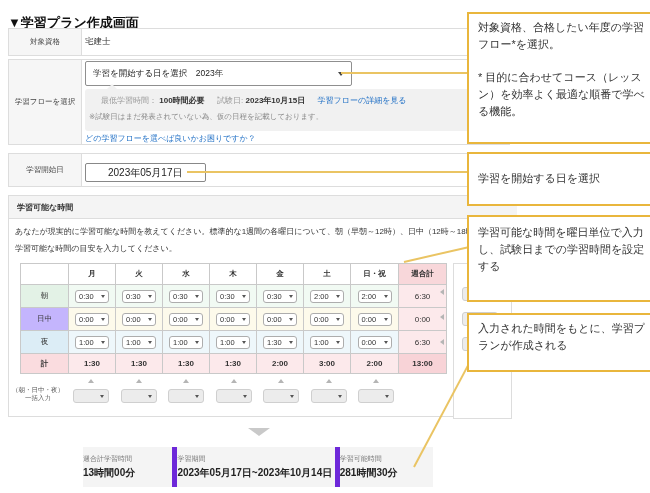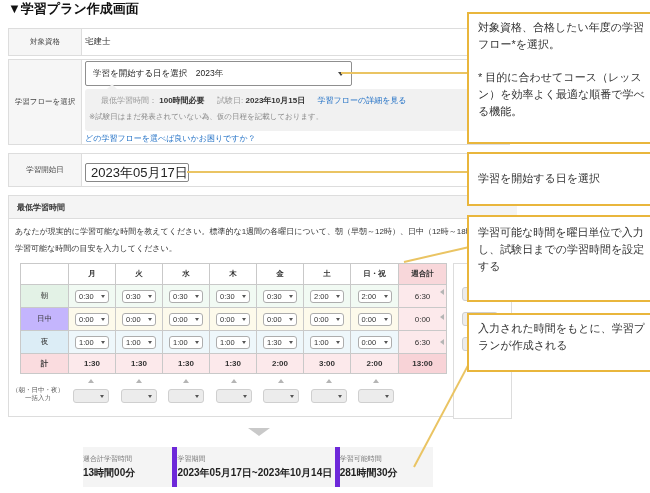--- a/index.html
+++ b/index.html
@@ -1,20 +1,20 @@
 <!DOCTYPE html>
 <html><head>
 <meta charset="utf-8">
 <style>
   html,body{margin:0;padding:0;background:#fff;}
   #screen{position:relative;width:650px;height:493px;background:#fff;overflow:hidden;
           font-family:"Liberation Sans","DejaVu Sans",sans-serif;color:#333;}
   .abs{position:absolute;box-sizing:border-box;}
   
-  .page-title{left:8px;top:0;font-size:13px;font-weight:bold;color:#111;}
+  .page-title{left:8px;top:14px;font-size:13px;font-weight:bold;color:#111;}
   
   .frow{left:8px;width:502px;border:1px solid #ddd;background:#fff;}
   .frow-label{position:absolute;left:0;top:0;bottom:0;width:72px;background:#f6f6f6;
               border-right:1px solid #ddd;display:flex;align-items:center;justify-content:center;
               font-size:7.5px;color:#444;}
   .frow-value{position:absolute;left:76px;top:0;bottom:0;display:flex;align-items:center;font-size:8.5px;color:#333;}
   
   .selbox{position:absolute;left:76px;top:1px;width:251px;height:23px;border:1px solid #8f8f8f;
           border-radius:2px;background:#fff;display:flex;align-items:center;justify-content:space-between;
           padding:0 7px;font-size:8.5px;color:#222;}
@@ -22,21 +22,21 @@
   .infobox{position:absolute;left:76px;top:29px;width:418px;height:42px;background:#f1f1f1;border-radius:3px;}
   .infobox .notch{position:absolute;left:22px;top:-5px;width:0;height:0;
           border-left:5px solid transparent;border-right:5px solid transparent;border-bottom:5px solid #f1f1f1;}
   .info-line1{position:absolute;left:16px;top:6px;font-size:8px;white-space:nowrap;}
   .info-line2{position:absolute;left:4px;top:23px;font-size:7.5px;color:#8a8a8a;white-space:nowrap;}
   .muted{color:#999;}
   .strongv{font-weight:bold;color:#333;}
   .lnk{color:#1f6fc5;cursor:pointer;}
   .help-link{position:absolute;left:76px;top:73px;font-size:8px;color:#1f6fc5;white-space:nowrap;cursor:pointer;}
   .date-input{position:absolute;left:76px;top:9px;width:97px;height:17px;border:1px solid #888;border-radius:2px;
-          font-size:13px;color:#222;padding:0 0 0 5px;font-family:inherit;background:#fff;}
+          font-size:10px;color:#222;padding:0 0 0 22px;font-family:inherit;background:#fff;}
   
   .panel{left:8px;top:195px;width:502px;height:222px;border:1px solid #ddd;background:#fff;}
   .panel-head{position:absolute;left:0;top:0;width:100%;height:22px;background:#f4f4f4;border-bottom:1px solid #ddd;
           display:flex;align-items:center;padding-left:8px;font-size:8px;font-weight:bold;color:#333;}
   .desc{position:absolute;left:6px;font-size:8px;color:#333;white-space:nowrap;overflow:hidden;width:492px;}
   
   .ttable{position:absolute;left:11px;top:67px;border-collapse:collapse;table-layout:fixed;font-size:7.5px;color:#333;}
   .ttable th,.ttable td{border:1px solid #c9c9c9;text-align:center;padding:0;}
   .ttable thead th{font-weight:bold;background:#fff;height:20px;}
   .ttable th.c-total{background:#f8d7da;}
@@ -108,21 +108,21 @@
     </div>
     <div class="help-link">どの学習フローを選べば良いかお困りですか？</div>
   </div>
 
   <div class="abs frow" style="top:153px;height:34px;">
     <div class="frow-label">学習開始日</div>
     <input class="date-input" value="2023年05月17日" style="">
   </div>
 
   <div class="abs panel">
-    <div class="panel-head">最低学習時間</div>
+    <div class="panel-head">学習可能な時間</div>
     <div class="desc" style="top:30px;">あなたが現実的に学習可能な時間を教えてください。標準的な1週間の各曜日について、朝（早朝～12時）、日中（12時～18時）、夜（18時～）の</div>
     <div class="desc" style="top:47px;">学習可能な時間の目安を入力してください。</div>
 
     <table class="ttable">
       <colgroup>
           <col style="width:48px">
           <col style="width:47px">
           <col style="width:47px">
           <col style="width:47px">
           <col style="width:47px">

